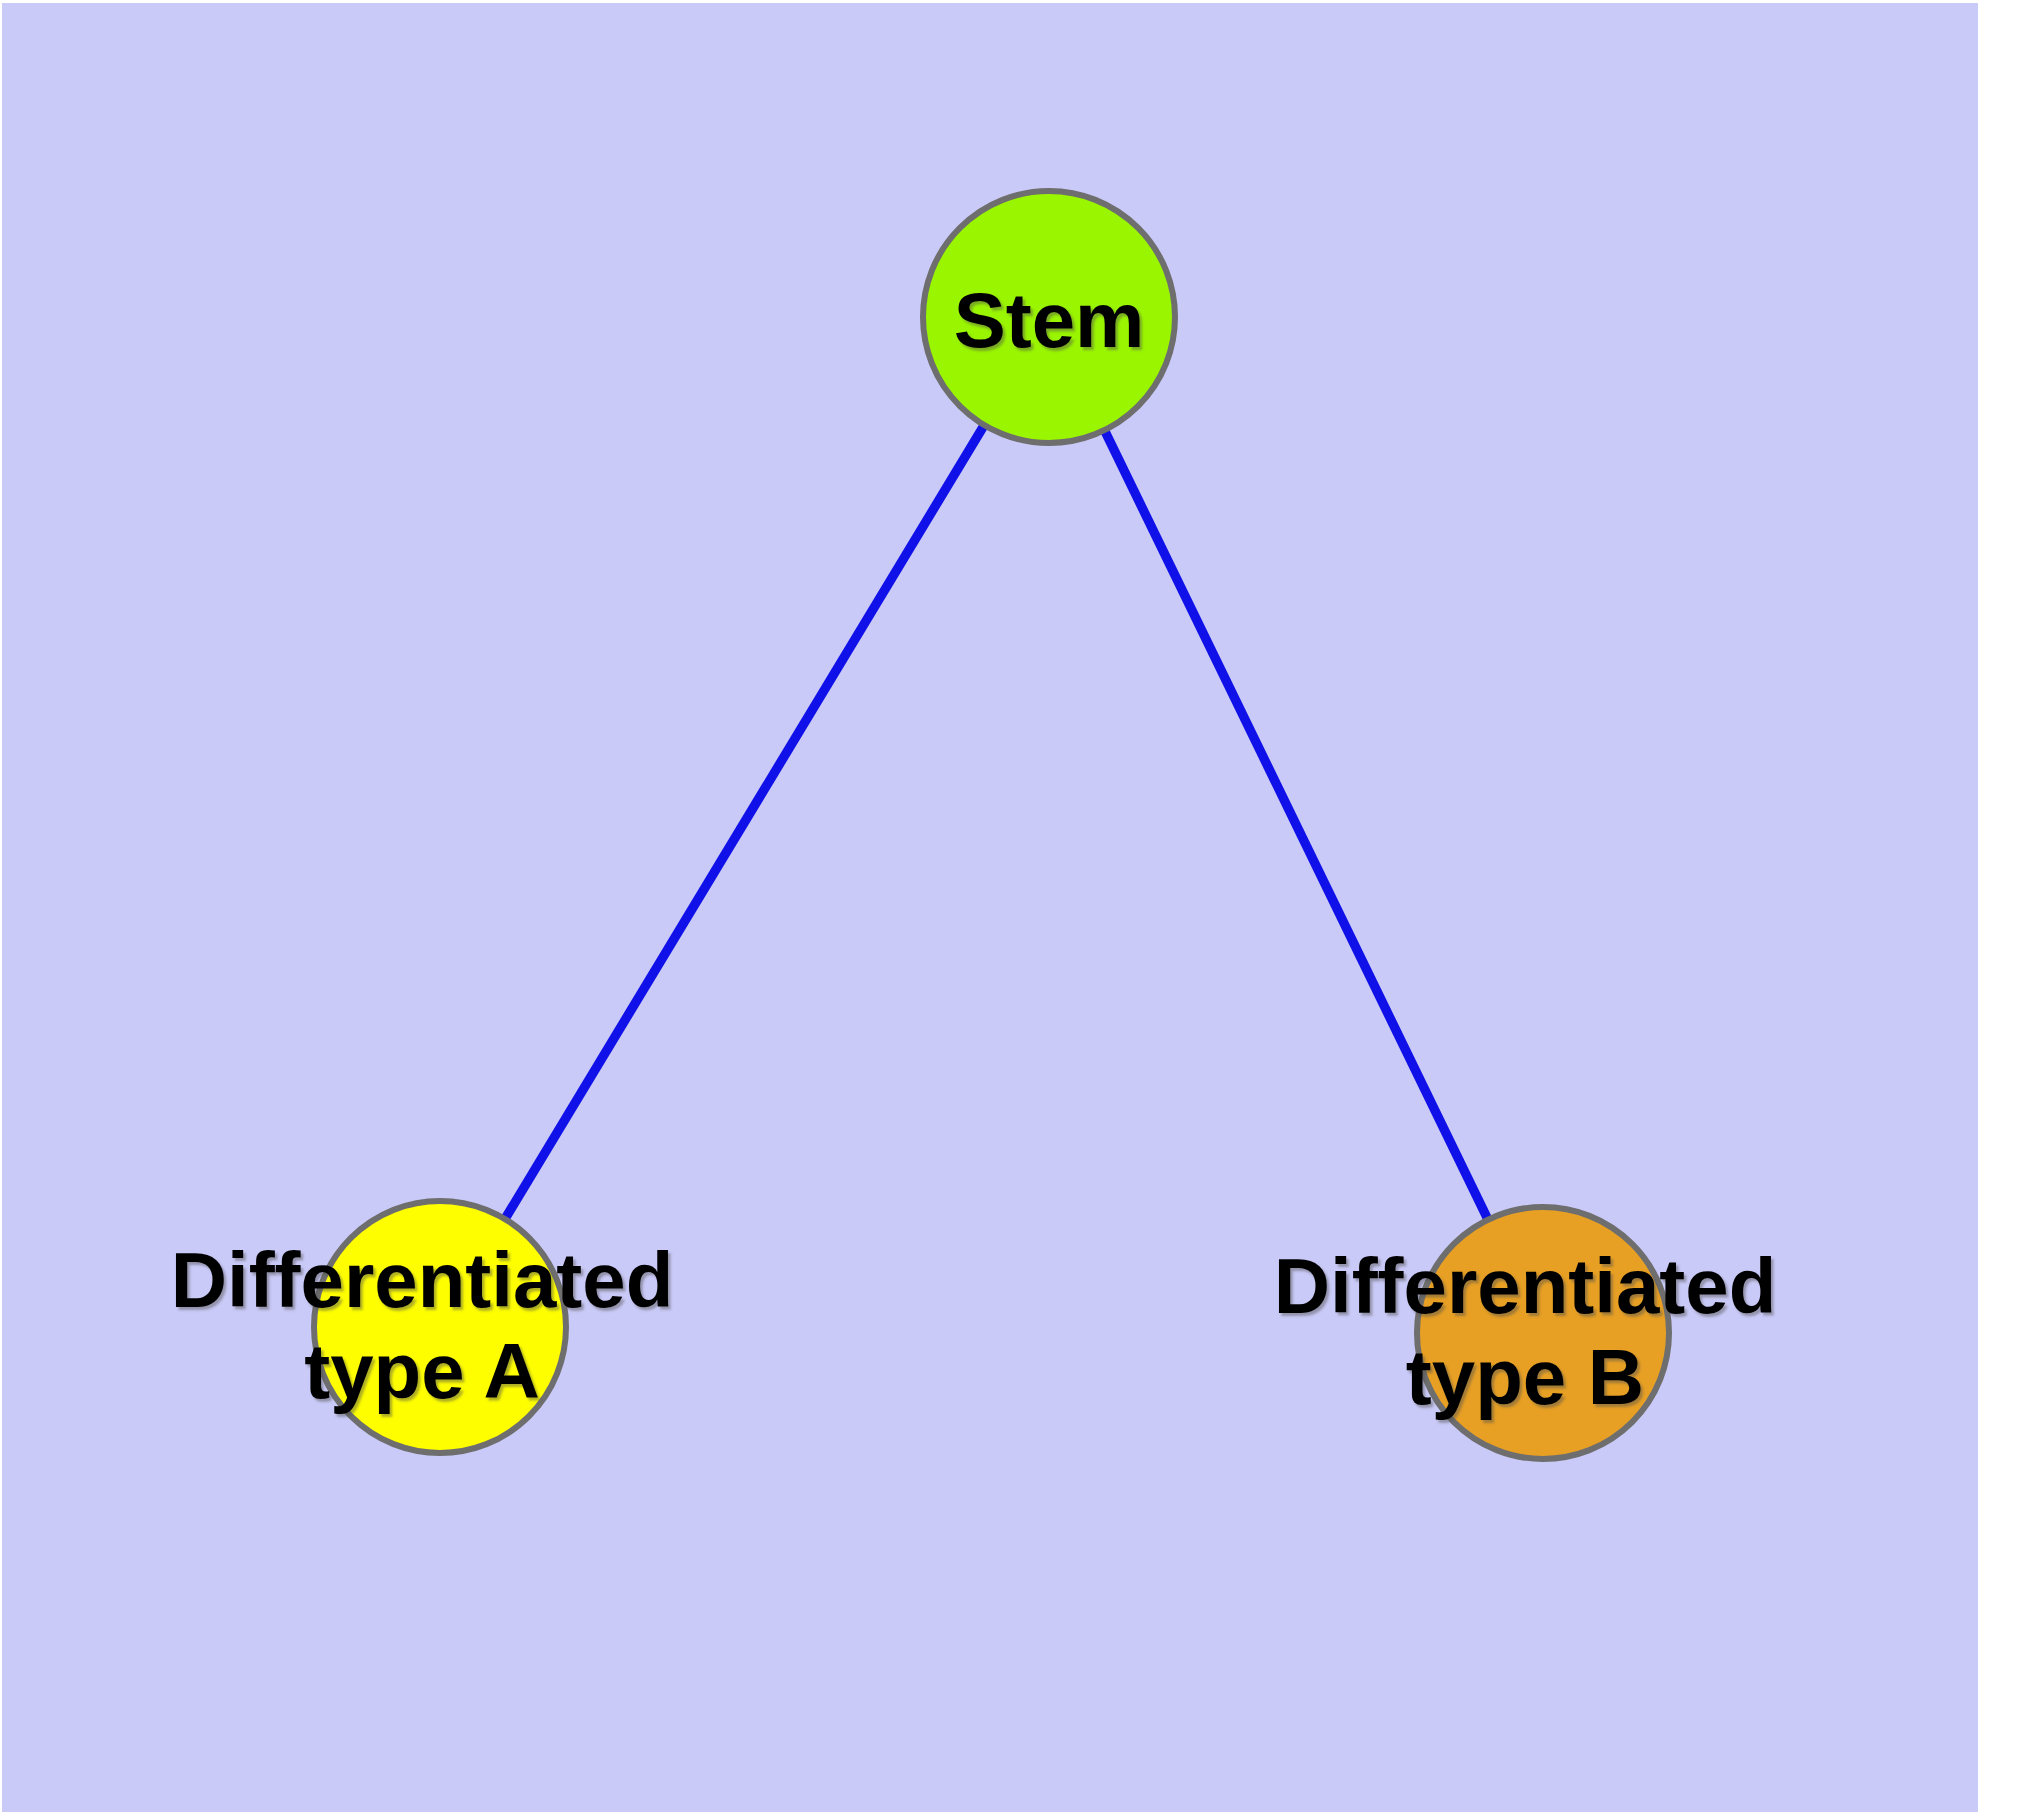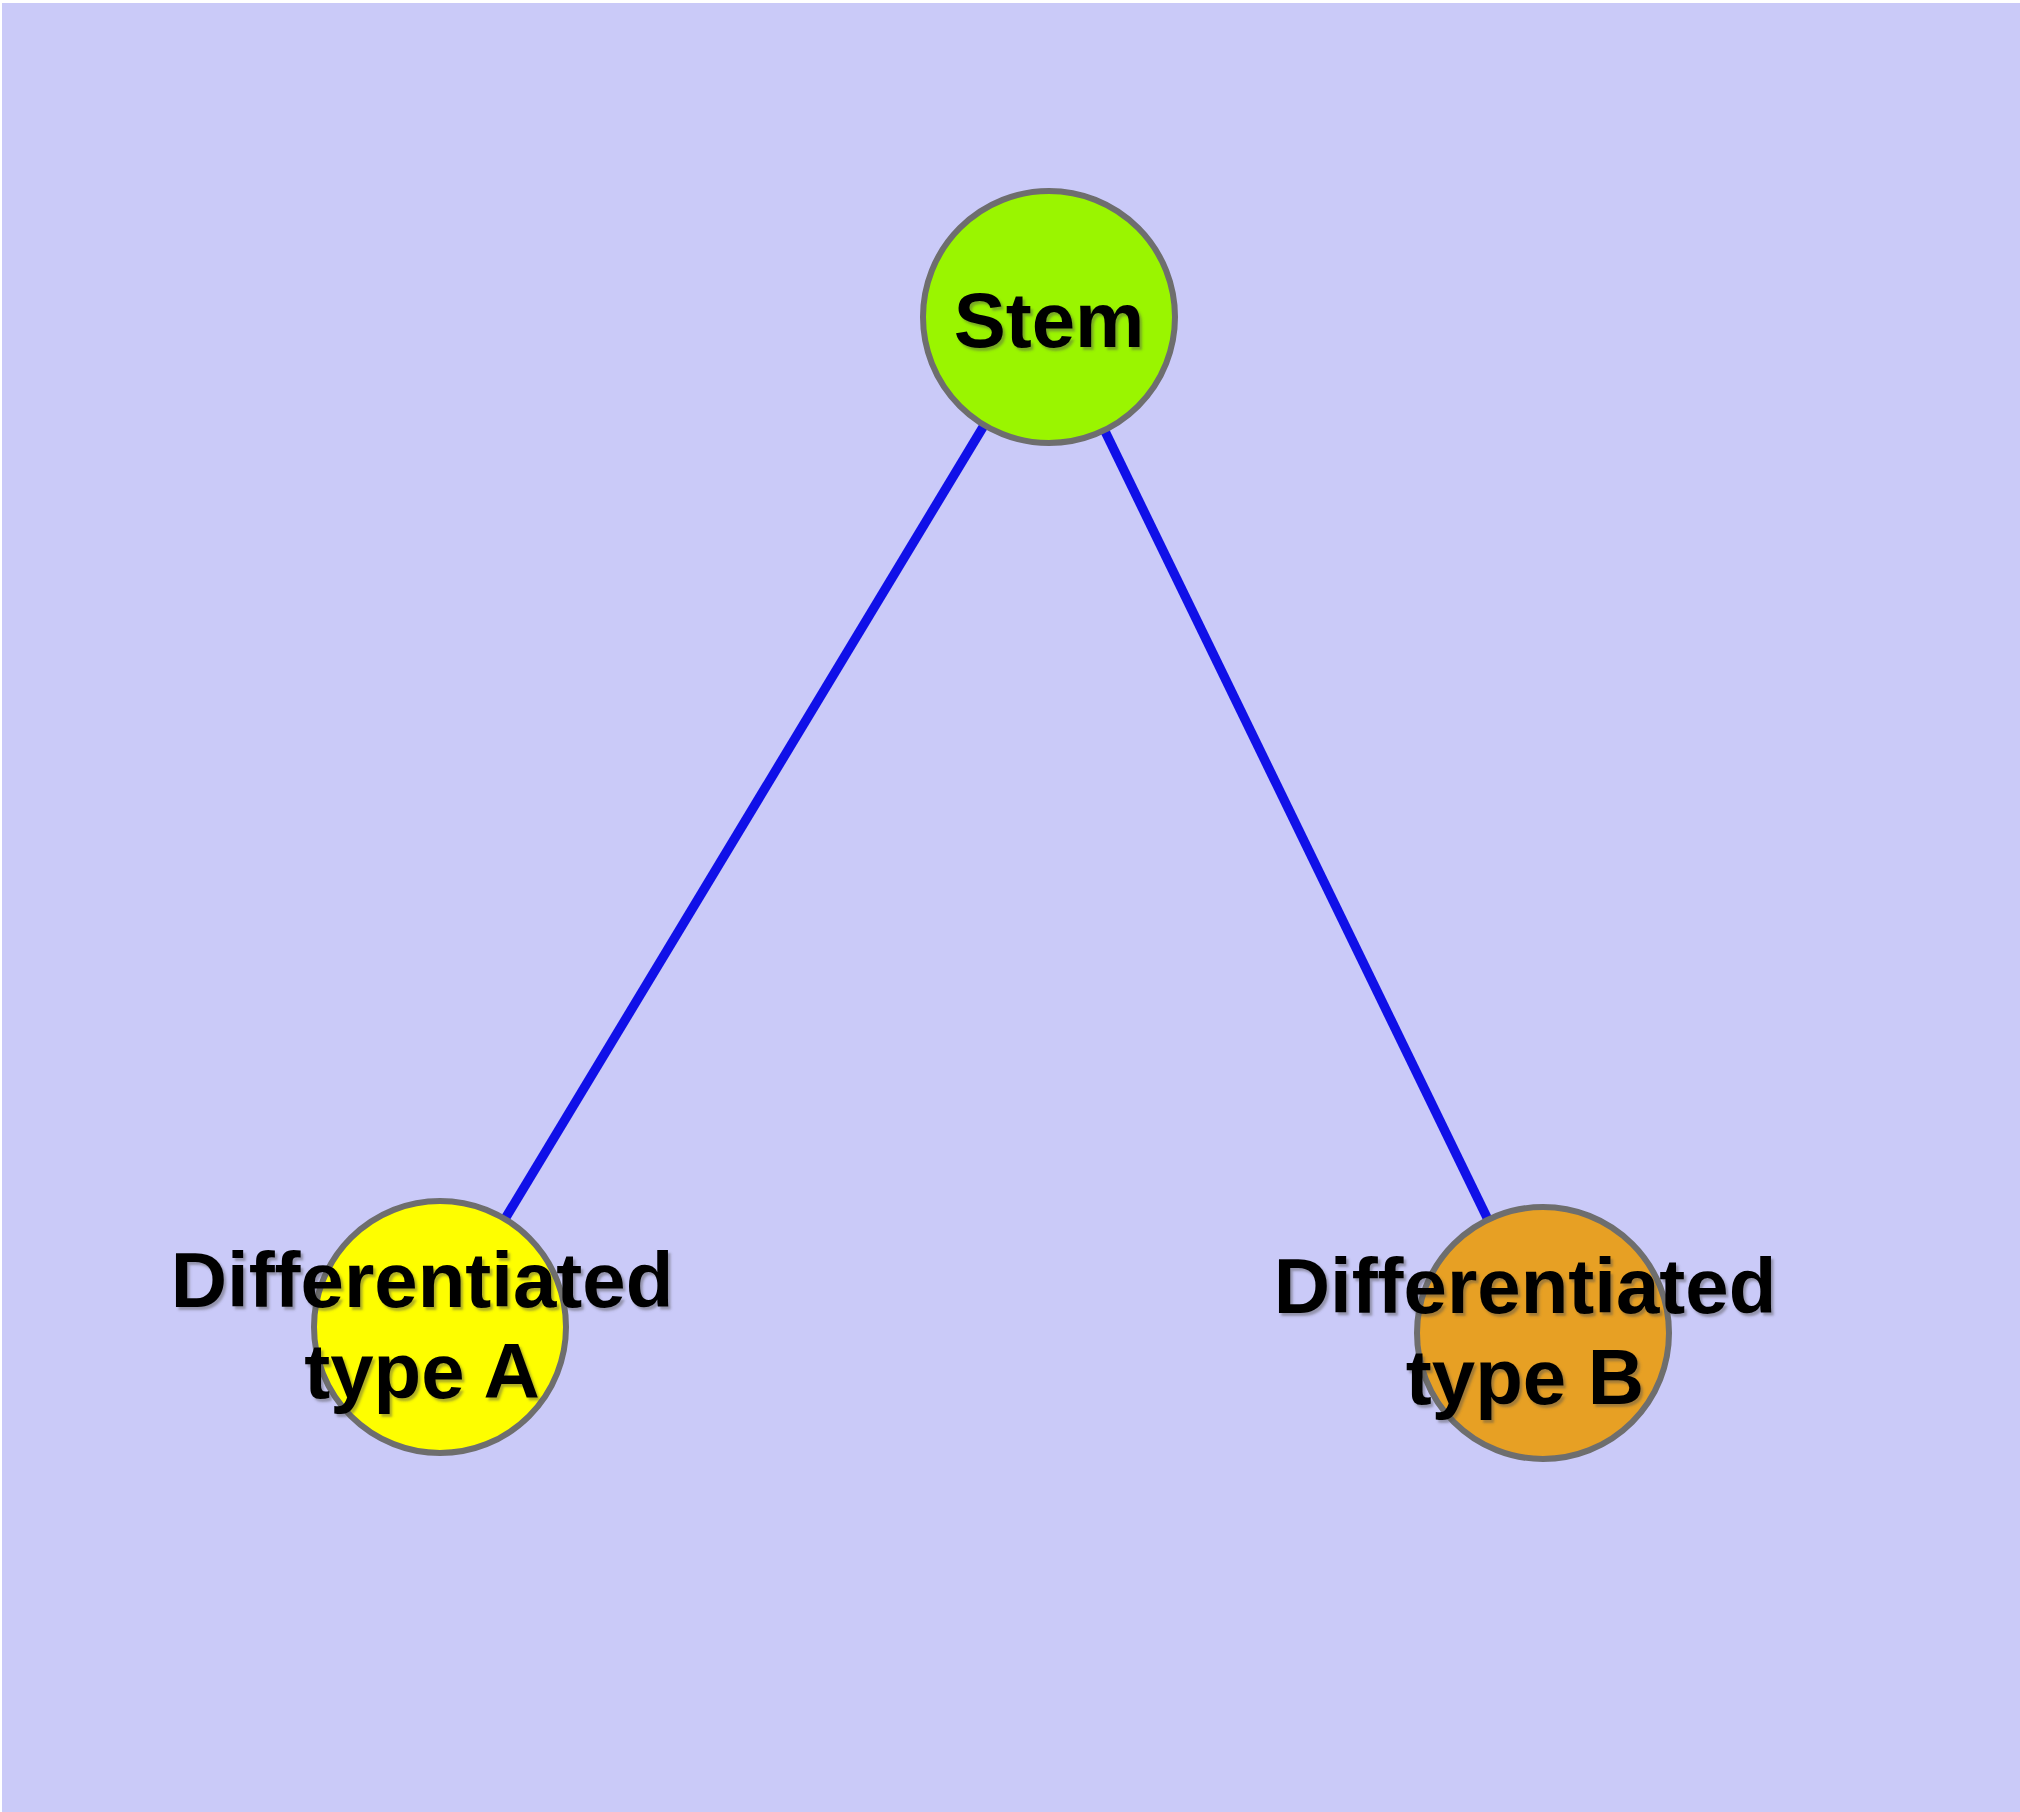--- a/index.html
+++ b/index.html
@@ -8,21 +8,20 @@
     width: 2021px;
     height: 1812px;
     background: #ffffff;
     overflow: hidden;
     font-family: "Liberation Sans", "DejaVu Sans", sans-serif;
   }
   #stage {
     position: relative;
     width: 1978px;
     height: 1812px;
-    padding-left: 42px;
   }
   
   #plot-canvas {
     position: absolute;
     left: 1.7px;
     top: 2.5px;
     right: 0;
     bottom: 0;
   }
   #edge-layer {

